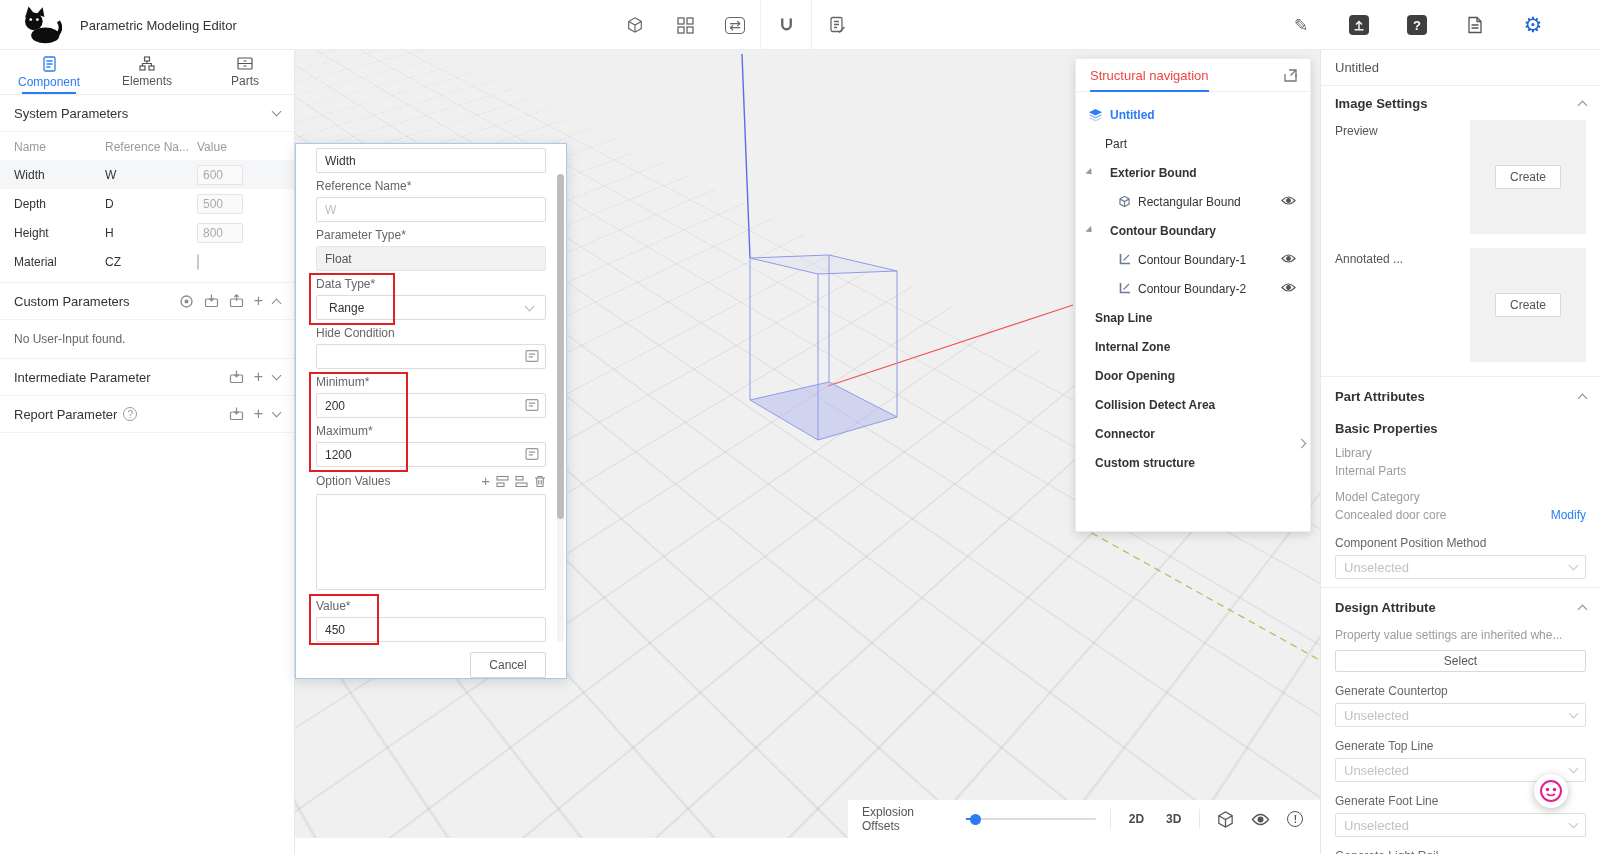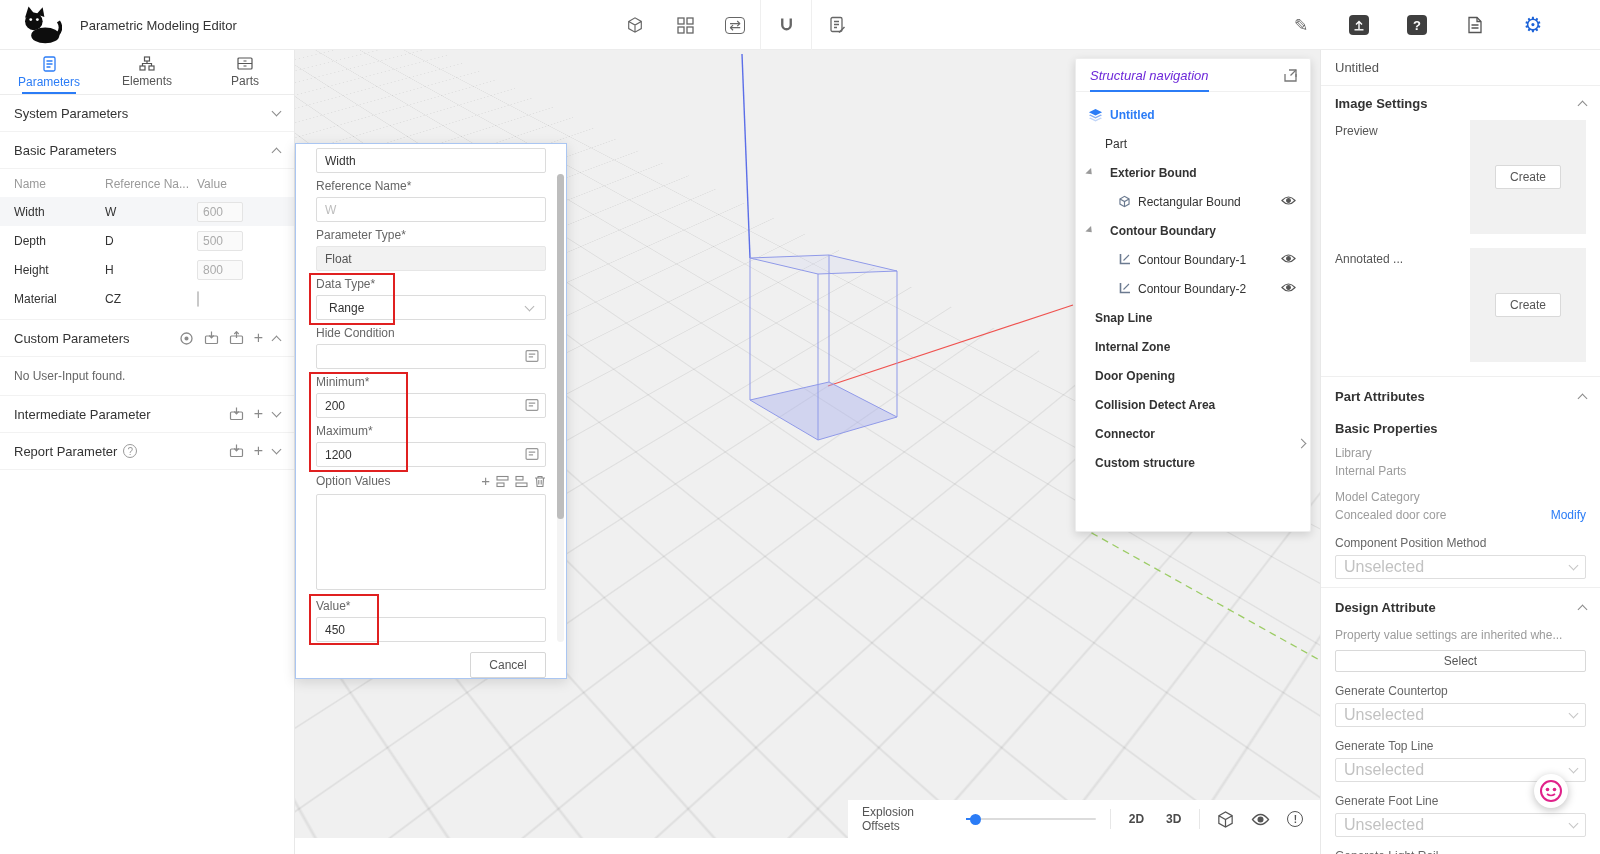--- a/index.html
+++ b/index.html
@@ -105,21 +105,21 @@
   .rb-datatype { left:13px; top:129px; width:86px; height:52px; }
   .rb-minmax  { left:13px; top:228px; width:99px; height:100px; }
   .rb-value   { left:13px; top:450px; width:70px; height:51px; }
   .dlg-scrollbar { position:absolute; right:2px; top:30px; width:7px; height:468px; background:#f3f3f3; border-radius:4px; }
   .dlg-scroll-thumb { position:absolute; top:0; left:0; width:7px; height:345px; background:#bdbdbd; border-radius:4px; }
 
   
   .structure-panel { position:absolute; left:1075px; top:58px; width:236px; height:474px; background:#fff;
                      border:1px solid #ededed; border-radius:2px; box-shadow:0 3px 10px rgba(0,0,0,0.14); z-index:5; }
   .sp-header { height:33px; display:flex; align-items:center; padding:0 14px; border-bottom:1px solid #f0f0f0; position:relative; }
-  .sp-title { color:#6d28d9; font-size:13px; position:relative; cursor:pointer;font-style:italic; }
+  .sp-title { color:#ef4444; font-size:13px; position:relative; cursor:pointer; }
   .sp-title::after { content:""; position:absolute; left:0; right:0; bottom:-9px; height:2px; background:#2b7cf6; }
   .sp-expand { position:absolute; right:12px; top:9px; width:15px; height:15px; cursor:pointer; display:flex; }
   .sp-body { padding-top:8px; position:relative; }
   .sp-item { height:29px; display:flex; align-items:center; font-size:12px; color:#333; position:relative; cursor:pointer; }
   .sp-item.root { padding-left:12px; color:#2b7cf6; font-weight:bold; gap:7px; }
   .sp-item.plain { padding-left:29px; }
   .sp-item.group { padding-left:10px; font-weight:bold; gap:16px; }
   .sp-item.category { padding-left:19px; font-weight:bold; }
   .sp-item.child { padding-left:42px; gap:7px; }
   .tri { width:0; height:0; border-left:4px solid transparent; border-right:4px solid transparent;
@@ -140,21 +140,21 @@
   .create-btn { background:#fff; border:1px solid #d9d9d9; border-radius:2px; font-size:12px; color:#555;
                 padding:4px 14px; cursor:pointer; font-family:"Liberation Sans",sans-serif; }
   .rs-divider { height:1px; background:#efefef; margin:8px -14px 2px; }
   .rs-bold { font-size:13px; font-weight:bold; color:#333; margin:8px 0 8px; }
   .rs-gray { font-size:12px; color:#9c9c9c; line-height:18px; }
   .rs-gray.mt { margin-top:8px; }
   .rs-row-between { display:flex; justify-content:space-between; align-items:center; }
   .modify-link { font-size:12px; color:#2b7cf6; cursor:pointer; }
   .rs-field-label { font-size:12px; color:#666; margin:12px 0 5px; }
   .rs-select { height:24px; border:1px solid #dedede; border-radius:2px; display:flex; align-items:center;
-               justify-content:space-between; padding:0 8px; font-size:16px; color:#c2c2c2; cursor:pointer; }
+               justify-content:space-between; padding:0 8px; font-size:13px; color:#c2c2c2; cursor:pointer; }
   .rs-select .chev { border-color:#c5c5c5; }
   .rs-note { font-size:12px; color:#9c9c9c; white-space:nowrap; overflow:hidden; text-overflow:ellipsis; margin:4px 0 8px; }
   .select-btn { width:100%; height:22px; background:#fff; border:1px solid #d9d9d9; border-radius:2px;
                 font-size:12px; color:#555; cursor:pointer; font-family:"Liberation Sans",sans-serif; }
 
   
   .assistant { position:absolute; right:32px; bottom:46px; width:34px; height:34px; border-radius:50%;
                background:#fff; box-shadow:0 2px 8px rgba(0,0,0,0.25); display:flex; align-items:center;
                justify-content:center; z-index:20; cursor:pointer; }
 
@@ -238,21 +238,21 @@
 
   <aside class="left-sidebar">
     <div class="tabs">
       <div class="tab active">
         <span>
           <svg width="15" height="16" viewBox="0 0 14 16" fill="none" stroke="currentColor" stroke-width="1.3">
             <rect x="1.5" y="1" width="11" height="14" rx="1.5"></rect>
               <path d="M4 5 h6 M4 8 h6 M4 11 h4"></path>
           </svg>
         </span>
-        <span>Parameters</span>
+        <span>Component</span>
       </div>
       <div class="tab">
         <span>
           <svg width="16" height="15" viewBox="0 0 16 15" fill="none" stroke="currentColor" stroke-width="1.2">
             <rect x="5.5" y="1" width="5" height="4"></rect>
               <rect x="1" y="10" width="5" height="4"></rect>
             <rect x="10" y="10" width="5" height="4"></rect>
               <path d="M8 5 V7.5 M3.5 10 V7.5 H12.5 V10"></path>
           </svg>
         </span>
@@ -267,24 +267,20 @@
         </span>
         <span>Parts</span>
       </div>
     </div>
 
     <div class="section-row">
       <span class="grow">System Parameters</span>
       <span class="chev"></span>
     </div>
 
-    <div class="section-row">
-      <span class="grow">Basic Parameters</span>
-      <span class="chev up"></span>
-    </div>
 
     <div class="param-table">
       <div class="pt-head">
         <span class="c-name">Name</span>
         <span class="c-ref">Reference Na...</span>
         <span class="c-val">Value</span>
       </div>
       <div class="pt-row selected">
         <span class="c-name">Width</span>
         <span class="c-ref">W</span>

